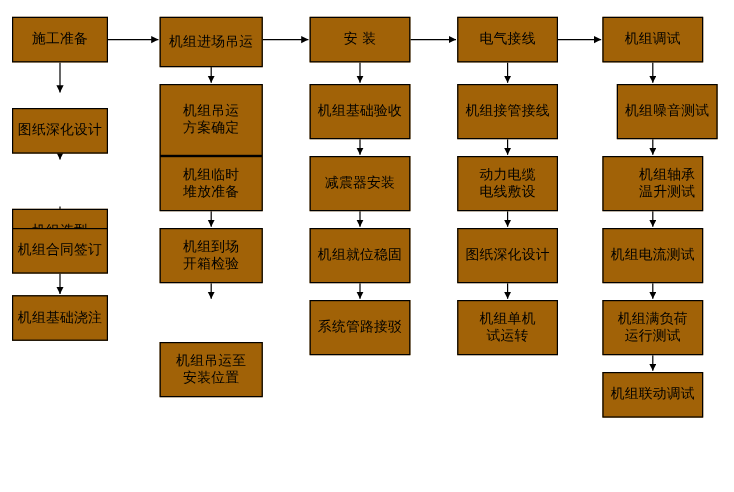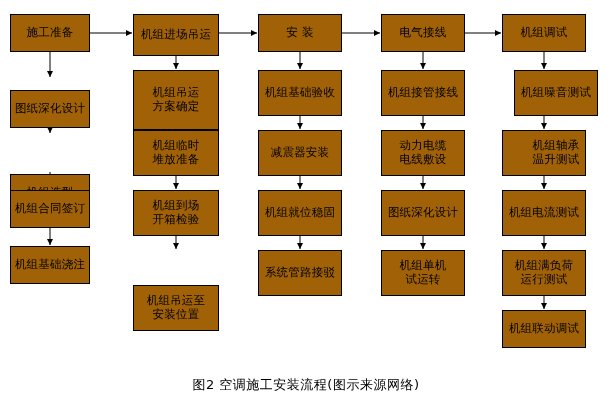--- a/index.html
+++ b/index.html
@@ -124,14 +124,13 @@
 试运转</div>
       <div class="node" style="left: 502px; top: 14px; width: 84px; height: 38px;">机组调试</div>
       <div class="node" style="left: 502px; top: 70px; width: 84px; height: 46px; margin-left: 12px;">机组噪音测试</div>
       <div class="node" style="left: 502px; top: 130px; width: 84px; height: 46px; padding-left: 24px;">机组轴承
 温升测试</div>
       <div class="node" style="left: 502px; top: 190px; width: 84px; height: 46px;">机组电流测试</div>
       <div class="node" style="left: 502px; top: 250px; width: 84px; height: 46px;">机组满负荷
 运行测试</div>
       <div class="node" style="left: 502px; top: 310px; width: 84px; height: 38px;">机组联动调试</div>
     </div>
-  <div class="caption">图2  空调施工安装流程(图示来源网络)</div>
 </div>
 
 </body></html>

